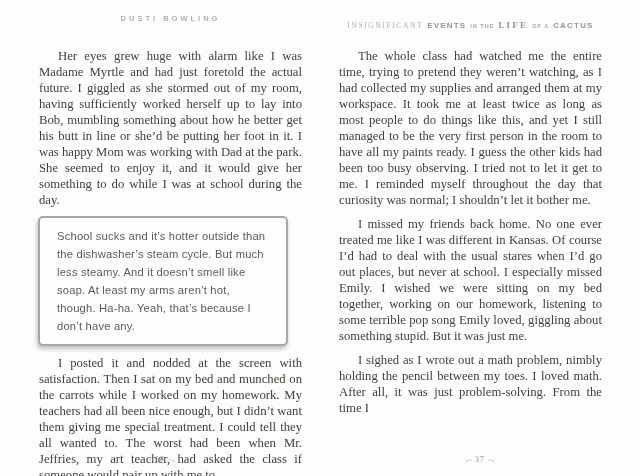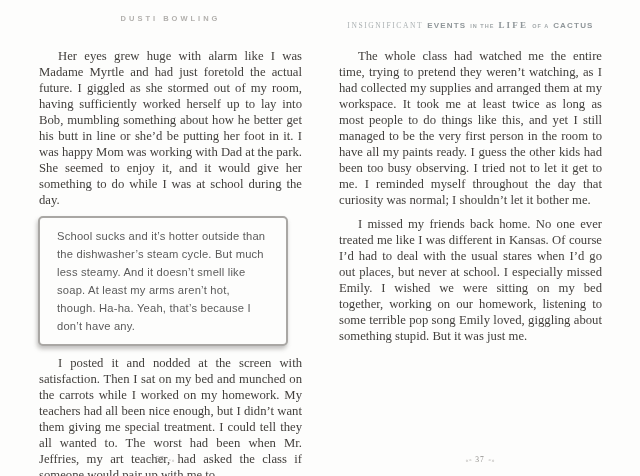--- a/index.html
+++ b/index.html
@@ -138,20 +138,21 @@
       <span class="rh-sans">EVENTS</span>
       <span class="rh-tiny">IN THE</span>
       <span class="rh-life">LIFE</span>
       <span class="rh-tiny">OF A</span>
       <span class="rh-sans">CACTUS</span>
     </div>
 
     <div class="body-text">
       <p class="indent">The whole class had watched me the entire time, trying to pretend they weren’t watching, as I had collected my supplies and arranged them at my workspace. It took me at least twice as long as most people to do things like this, and yet I still managed to be the very first person in the room to have all my paints ready. I guess the other kids had been too busy observing. I tried not to let it get to me. I reminded myself throughout the day that curiosity was normal; I shouldn’t let it bother me.</p>
       <p class="indent">I missed my friends back home. No one ever treated me like I was different in Kansas. Of course I’d had to deal with the usual stares when I’d go out places, but never at school. I especially missed Emily. I wished we were sitting on my bed together, working on our homework, listening to some terrible pop song Emily loved, giggling about something stupid. But it was just me.</p>
+      <p class="indent">I sighed as I wrote out a math problem, nimbly holding the pencil between my toes. I loved math. After all, it was just problem-solving. From the time I</p>
     </div>
 
     <div class="folio">
       <span class="orn">«∘</span>
       <span>37</span>
       <span class="orn">∘»</span>
     </div>
   </div>
 
 </div>

